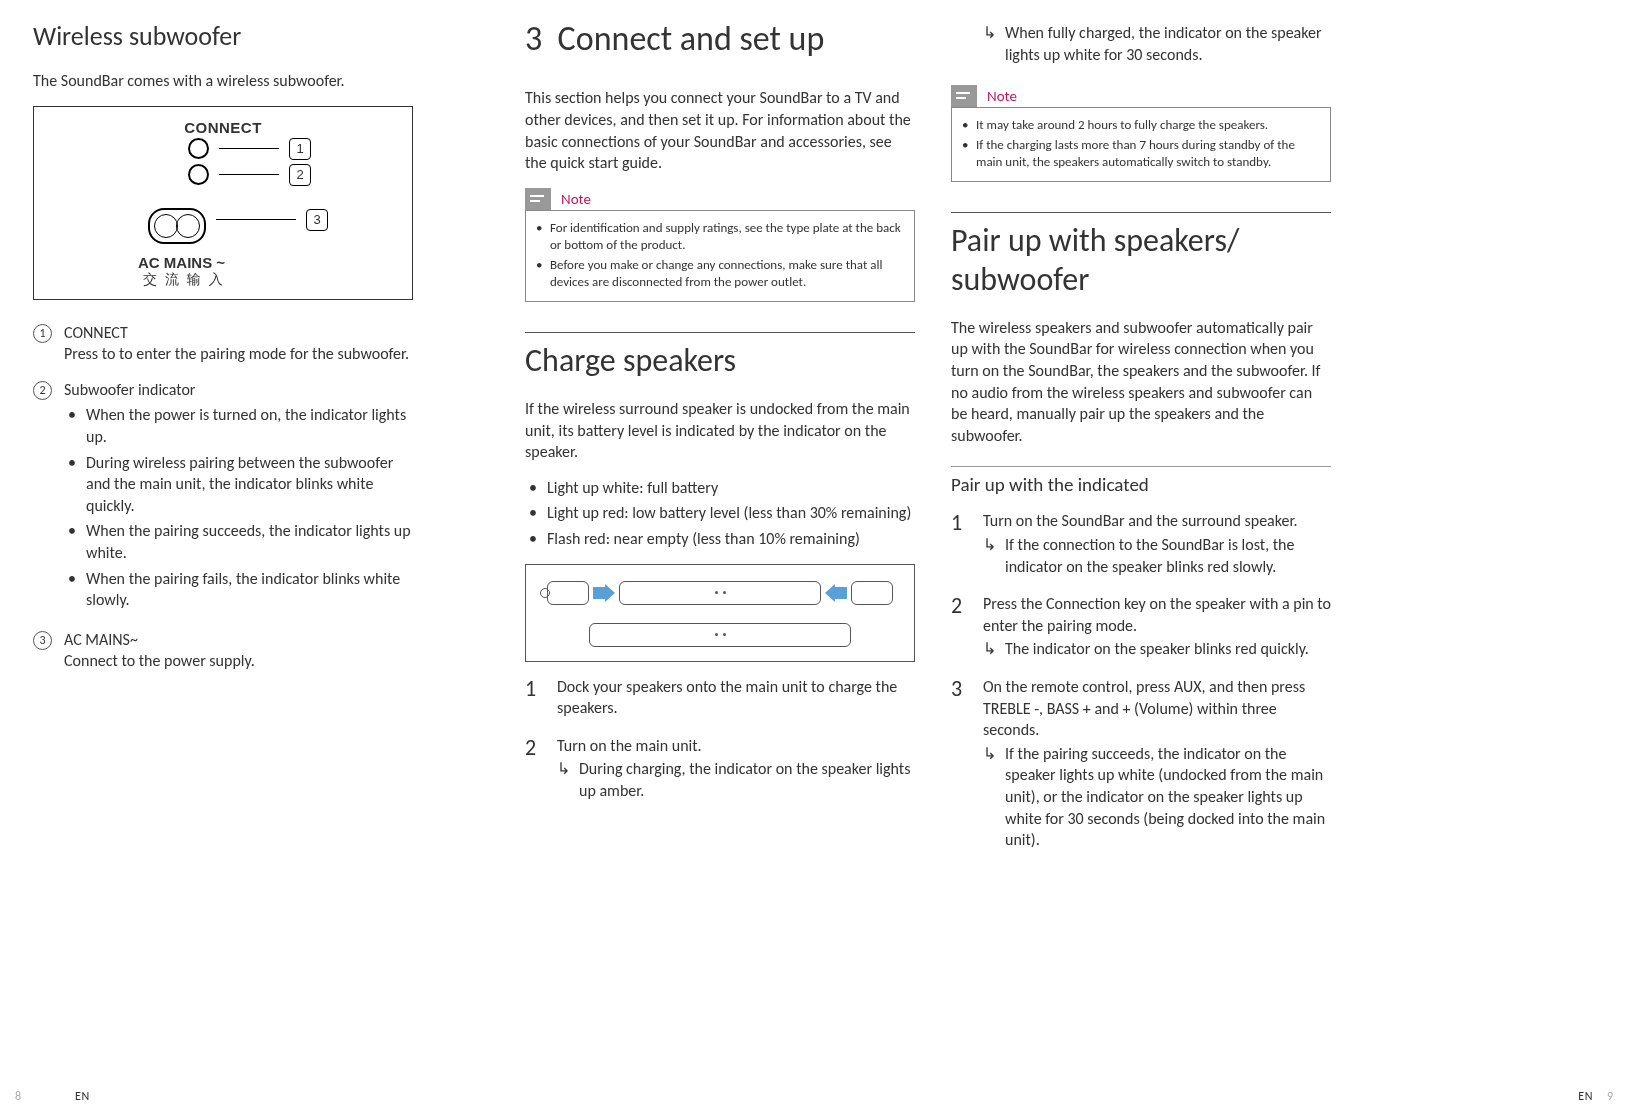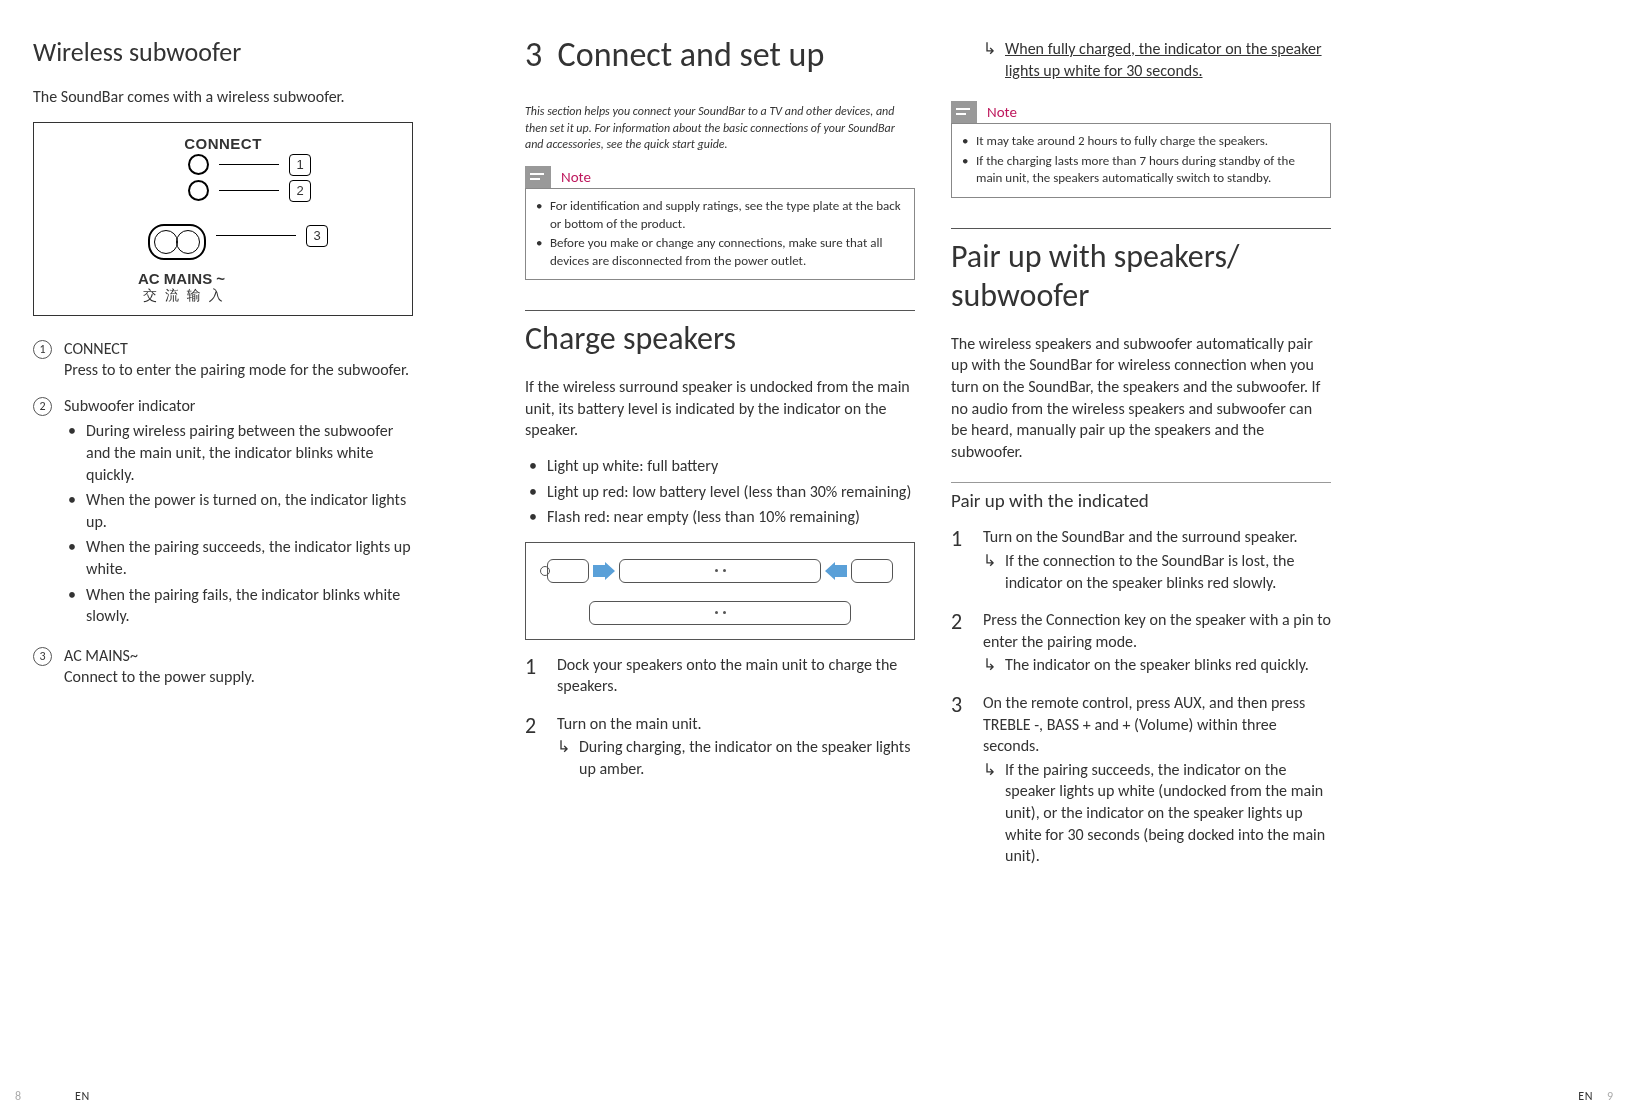--- a/index.html
+++ b/index.html
@@ -9,21 +9,21 @@
     font-family: "Gill Sans", "Gill Sans MT", Calibri, "Trebuchet MS", sans-serif;
     color: #333;
     width: 1643px;
     height: 1113px;
     overflow: hidden;
     position: relative;
     font-weight: 300;
   }
   .page {
     display: flex;
-    padding: 36px 30px 10px 15px;
+    padding: 20px 30px 10px 15px;
     gap: 0;
     height: 1060px;
   }
   .col {
     flex: 0 0 auto;
     padding: 0 18px;
   }
   .col1 { width: 380px; }
   .col2 { width: 390px; }
   .col3 { width: 380px; }
@@ -52,24 +52,23 @@
     border-top: 1px solid #999;
     padding-top: 6px;
     margin: 20px 0 14px 0;
   }
   p.body {
     font-size: 16px;
     line-height: 1.35;
     margin: 0 0 14px 0;
   }
   .intro {
-    font-size: 12px;
+    font-size: 16px;
     line-height: 1.35;
     margin-bottom: 14px;
-    font-style: italic;
   }
 
   .diagram {
     border: 1px solid #333;
     padding: 12px 14px 10px 14px;
     margin-bottom: 22px;
     font-family: Arial, sans-serif;
   }
   .diagram .connect-label {
     text-align: center;
@@ -348,22 +347,22 @@
         <span class="content">
           <span class="title">CONNECT</span>
           <span class="sub">Press to to enter the pairing mode for the subwoofer.</span>
         </span>
       </li>
       <li>
         <span class="marker">2</span>
         <span class="content">
           <span class="title">Subwoofer indicator</span>
           <ul class="bullets">
+            <li>When the power is turned on, the indicator lights up.</li>
             <li>During wireless pairing between the subwoofer and the main unit, the indicator blinks white quickly.</li>
-            <li>When the power is turned on, the indicator lights up.</li>
             <li>When the pairing succeeds, the indicator lights up white.</li>
             <li>When the pairing fails, the indicator blinks white slowly.</li>
           </ul>
         </span>
       </li>
       <li>
         <span class="marker">3</span>
         <span class="content">
           <span class="title">AC MAINS~</span>
           <span class="sub">Connect to the power supply.</span>
@@ -433,21 +432,21 @@
         <span>Dock your speakers onto the main unit to charge the speakers.</span>
       </li>
       <li>
         <span>Turn on the main unit.</span>
         <span class="result">During charging, the indicator on the speaker lights up amber.</span>
       </li>
     </ol>
   </div>
 
   <div class="col col3">
-    <div style="font-size:16px;line-height:1.35;padding-left:32px;text-decoration:underline;">
+    <div style="font-size:16px;line-height:1.35;padding-left:32px;">
       <span class="result">When fully charged, the indicator on the speaker lights up white for 30 seconds.</span>
     </div>
 
     <div class="notebox" style="margin-top:20px;">
       <div class="notehead">
         <div class="noteicon"></div>
         <div class="notelabel">Note</div>
       </div>
       <div class="notebody">
         <ul>

